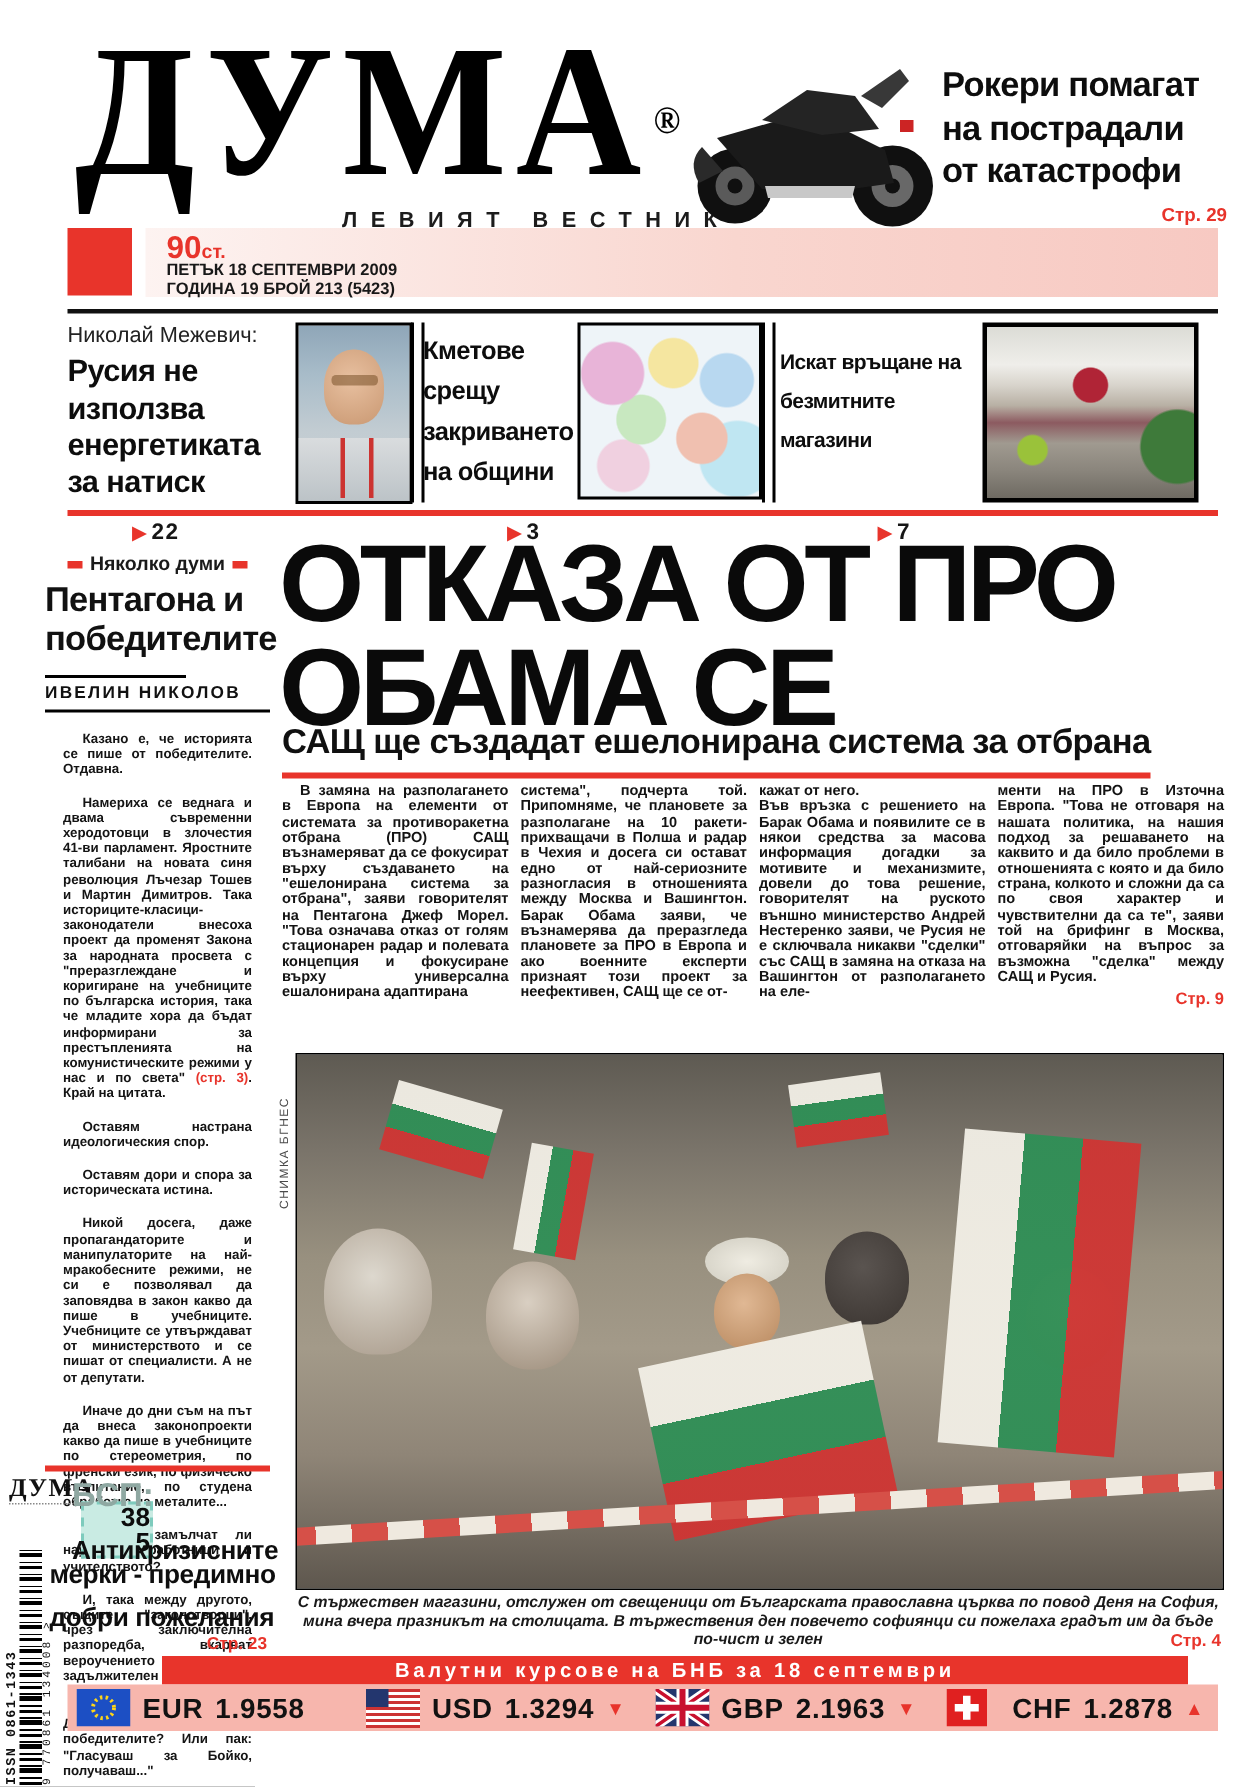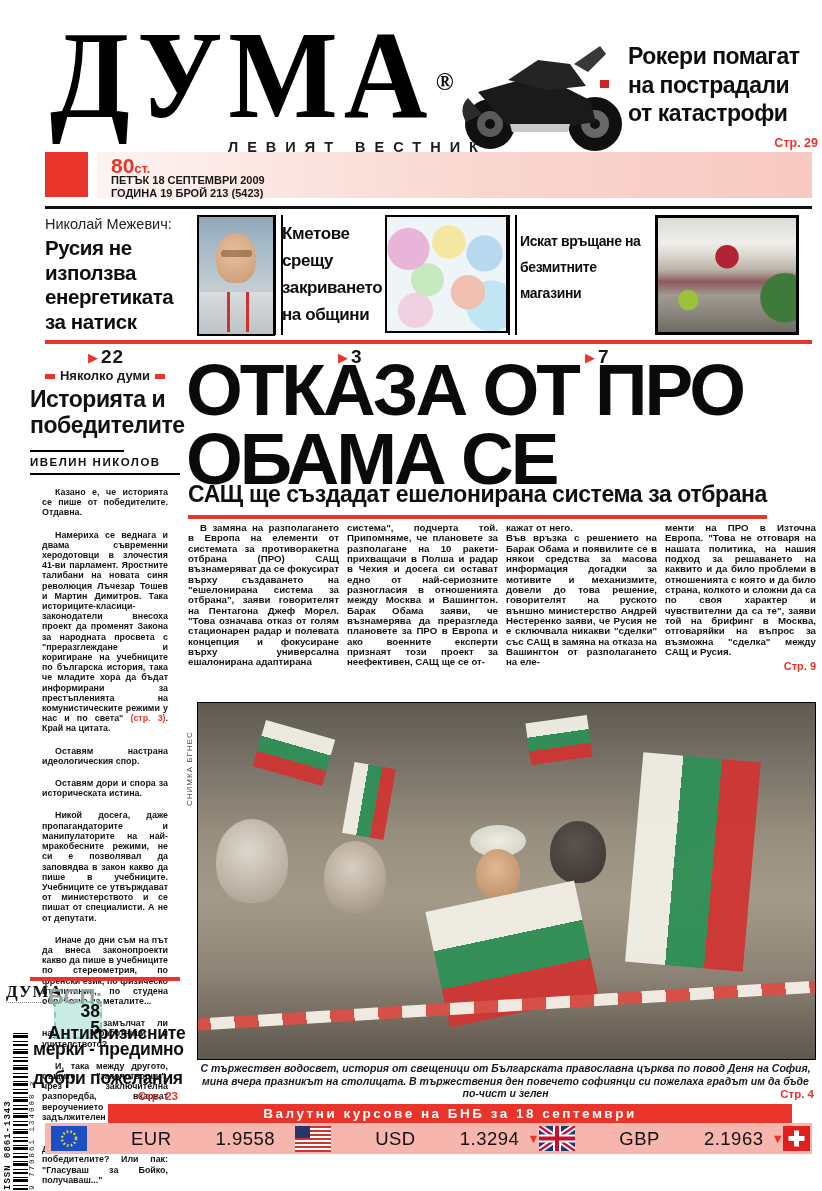--- a/index.html
+++ b/index.html
@@ -51,21 +51,21 @@
       radial-gradient(circle at 88% 78%,#bfe6f2 0 18%,transparent 19%),
       #eef4f8;}
   #ph-store{left:610px;width:138px;height:114px;border-width:3px;background:
       radial-gradient(circle at 50% 34%,#b02436 0 11%,transparent 12%),
       radial-gradient(circle at 92% 70%,#3e7a3a 0 16%,transparent 17%),
       radial-gradient(circle at 22% 72%,#9ac23a 0 7%,transparent 8%),
       linear-gradient(180deg,#dcdcd6 0%,#efeeea 22%,#d8d4cc 34%,#b8b0a4 46%,#8c5a60 56%,#a09a90 68%,#8a857c 84%,#6e6a62 100%);}
   #redline1{left:45px;top:340px;width:767px;height:4px;background:#e8342b;}
   .marker{position:absolute;top:346px;display:flex;align-items:center;gap:3px;}
   .mk-tri{color:#e8342b;font-size:13px;}
-  .mk-num{font-size:19px;font-weight:bold;letter-spacing:1px;color:#161616;}
+  .mk-num{font-size:15px;font-weight:bold;letter-spacing:1px;color:#161616;}
   #mk1{left:88px;} #mk2{left:338px;} #mk3{left:585px;}
   
   #opinion{left:30px;top:368px;width:150px;}
   .op-head{text-align:center;font-size:13px;font-weight:bold;color:#1a1a1a;margin-bottom:2px;white-space:nowrap;}
   .op-dash{display:inline-block;width:10px;height:5px;background:#e8342b;margin:0 5px;vertical-align:middle;}
   .op-title{font-size:23px;line-height:26px;font-weight:bold;letter-spacing:-0.5px;margin:3px 0 12px;}
   .short-rule{width:94px;height:2px;background:#000;margin-bottom:4px;}
   .op-author{font-size:11.5px;font-weight:bold;letter-spacing:1.5px;border-bottom:2px solid #000;padding-bottom:5px;margin-bottom:7px;}
   .op-body p{font-size:8.9px;font-weight:bold;line-height:10.2px;text-align:justify;text-indent:13px;margin:12px;color:#141414;}
   #redline2{left:30px;top:977px;width:150px;height:4px;background:#e8342b;}
@@ -108,21 +108,21 @@
   #credit{left:185px;top:806px;transform:rotate(-90deg);transform-origin:0 0;font-size:8px;color:#4a4a4a;letter-spacing:1px;}
   #caption{left:197px;top:1062px;width:617px;text-align:center;font-style:italic;font-weight:bold;
            font-size:10.5px;line-height:12.5px;color:#1a1a1a;}
   #p4ref{left:197px;top:1088px;width:617px;text-align:right;color:#e8342b;font-size:11.5px;font-weight:bold;}
   
   #curr-head{left:108px;top:1104px;width:684px;height:19px;background:#e8342b;color:#fff;font-weight:bold;
              font-size:13.5px;letter-spacing:2.5px;line-height:19px;text-align:center;}
   #curr-row{left:45px;top:1123px;width:767px;height:31px;background:#f7b6ad;display:flex;align-items:center;
             justify-content:space-between;padding:0 10px 0 6px;box-sizing:border-box;}
   .rate{display:flex;align-items:center;gap:8px;}
-  .rate .code,.rate .val{font-size:18.5px;font-weight:normal;letter-spacing:0.5px;color:#121212;margin-left:36px;}
+  .rate .code,.rate .val{font-size:18.5px;font-weight:bold;letter-spacing:0.5px;color:#121212;}
   .trend{font-size:12.5px;font-weight:bold;color:#e8342b;width:12px;}
   .flagwrap{width:36px;height:26px;flex:none;display:flex;align-items:center;}
 </style>
 </head>
 <body>
 
 <div class="page">
 
   <div class="ab" id="mast-logo"><span>ДУМА</span><span class="reg">®</span></div>
   <div class="ab" id="mast-tagline">ЛЕВИЯТ ВЕСТНИК</div>
@@ -144,21 +144,21 @@
     </svg>
   </div>
 
   <div class="ab" id="promo">
     <div class="promo-title">Рокери помагат на пострадали от катастрофи</div>
     <div class="promo-page red">Стр. 29</div>
   </div>
 
   <div class="ab" id="redsq"></div>
   <div class="ab" id="infoband">
-    <div id="price"><span class="pnum">80</span><span class="punit">ст.</span></div>
+    <div id="price"><span class="pnum">90</span><span class="punit">ст.</span></div>
     <div id="dateline">
       <div>ПЕТЪК 18 СЕПТЕМВРИ 2009</div>
       <div>ГОДИНА 19 БРОЙ 213 (5423)</div>
     </div>
   </div>
   <div class="ab" id="topline"></div>
 
   <div class="ab" id="teasers">
     <div class="tz-kicker">Николай Межевич:</div>
     <div class="tz-title" id="t1-title">Русия не използва енергетиката за натиск</div>
@@ -184,21 +184,21 @@
       <span class="mk-tri">▶</span>
       <span class="mk-num">3</span>
     </div>
   <div class="marker" id="mk3">
       <span class="mk-tri">▶</span>
       <span class="mk-num">7</span>
     </div>
 
   <div class="ab" id="opinion">
     <div class="op-head"><span class="op-dash"></span><span>Няколко думи</span><span class="op-dash"></span></div>
-    <div class="op-title">Историята и победителите</div>
+    <div class="op-title">Пентагона и победителите</div>
     <div class="short-rule"></div>
     <div class="op-author">ИВЕЛИН НИКОЛОВ</div>
     <div class="op-body">
       <p>Казано е, че историята се пише от победителите. Отдавна.</p>
       <p><span>Намериха се веднага и двама съвременни херодотовци в злочестия 41-ви парламент. Яростните талибани на новата синя революция Лъчезар Тошев и Мартин Димитров. Така историците-класици-законодатели внесоха проект да променят Закона за народната просвета с "преразглеждане и коригиране на учебниците по българска история, така че младите хора да бъдат информирани за престъпленията на комунистическите режими у нас и по света" </span><span class="red">(стр. 3)</span><span>. Край на цитата.</span></p>
       <p>Оставям настрана идеологическия спор.</p>
       <p>Оставям дори и спора за историческата истина.</p>
       <p>Никой досега, даже пропагандаторите и манипулаторите на най-мракобесните режими, не си е позволявал да заповядва в закон какво да пише в учебниците. Учебниците се утвърждават от министерството и се пишат от специалисти. А не от депутати.</p>
       <p>Иначе до дни съм на път да внеса законопроекти какво да пише в учебниците по стереометрия, по френски език, по физическо възпитание, по студена обработка на металите...</p>
       <p>Ще си замълчат ли научните работници и учителството?</p>
@@ -257,21 +257,21 @@
     <div class="ph-flag fh" style="left:60px;top:26px;width:72px;height:48px;transform:rotate(16deg);"></div>
     <div class="ph-flag fh" style="left:330px;top:16px;width:62px;height:42px;transform:rotate(-8deg);"></div>
     <div class="ph-flag fv" style="left:150px;top:62px;width:42px;height:72px;transform:rotate(10deg);"></div>
     <div class="ph-flag fv" style="left:436px;top:54px;width:118px;height:210px;transform:rotate(5deg);"></div>
     <div class="ph-head" style="left:272px;top:122px;width:56px;height:32px;border-radius:50%;background:radial-gradient(#efece2,#cfccc0);"></div>
     <div class="ph-head" style="left:278px;top:146px;width:44px;height:50px;background:radial-gradient(circle at 45% 40%,#e0b894,#b8895f);"></div>
     <div class="ph-flag fh" style="left:238px;top:192px;width:152px;height:118px;transform:rotate(-12deg);"></div>
     <div class="tape"></div>
   </div>
   <div class="ab" id="credit">СНИМКА БГНЕС</div>
-  <div class="ab" id="caption">С тържествен водосвет, история от свещеници от Българската православна църква по повод Деня на София, мина вчера празникът на столицата. В тържествения ден повечето софиянци си пожелаха градът им да бъде по-чист и зелен</div>
+  <div class="ab" id="caption">С тържествен магазини, отслужен от свещеници от Българската православна църква по повод Деня на София, мина вчера празникът на столицата. В тържествения ден повечето софиянци си пожелаха градът им да бъде по-чист и зелен</div>
   <div class="ab" id="p4ref">Стр. 4</div>
 
   <div class="ab" id="curr-head">Валутни курсове на БНБ за 18 септември</div>
   <div class="ab" id="curr-row">
     <div class="rate">
       <span class="flagwrap">
         <svg width="36" height="25" viewBox="0 0 36 25">
             <rect width="36" height="25" fill="#1c4fc4"></rect>
             <circle cx="18" cy="12.5" r="7" fill="none" stroke="#ffd617" stroke-width="2.6" stroke-dasharray="1.6 2.2"></circle>
           </svg>

